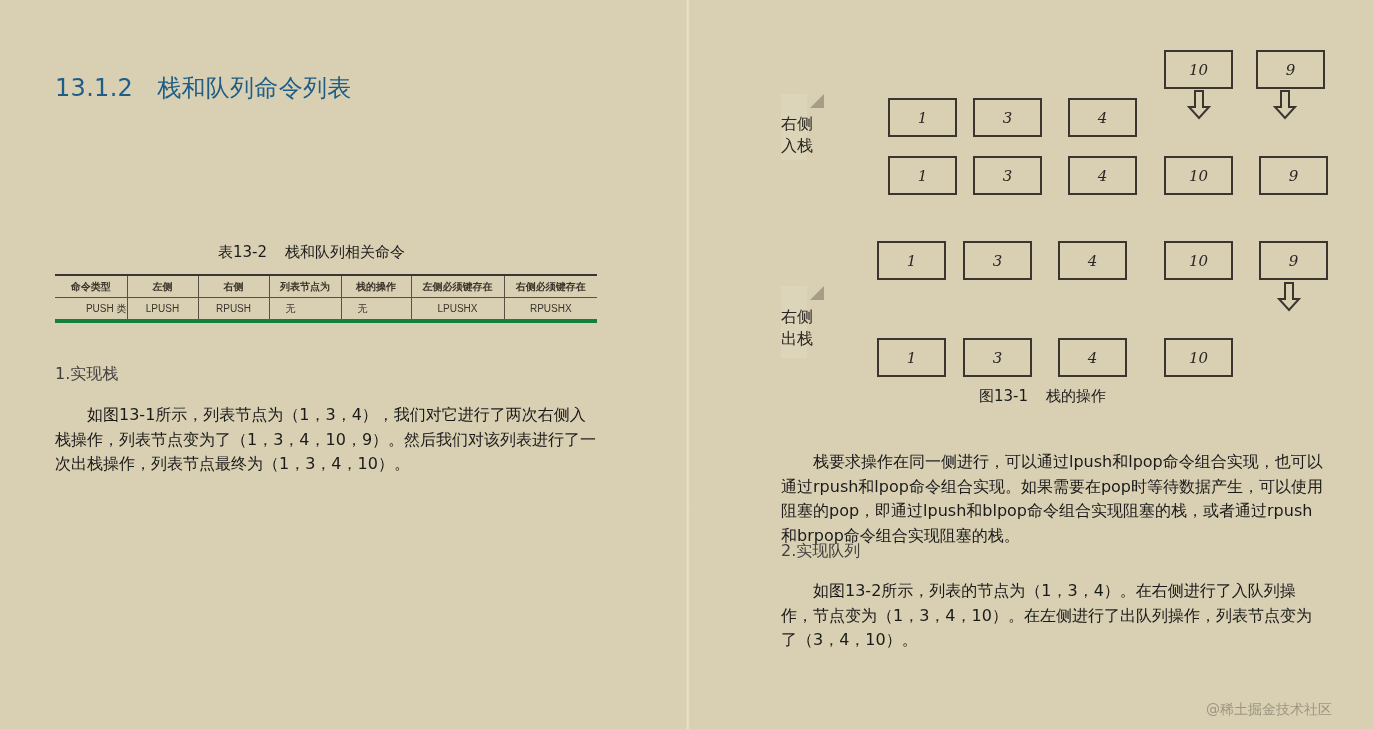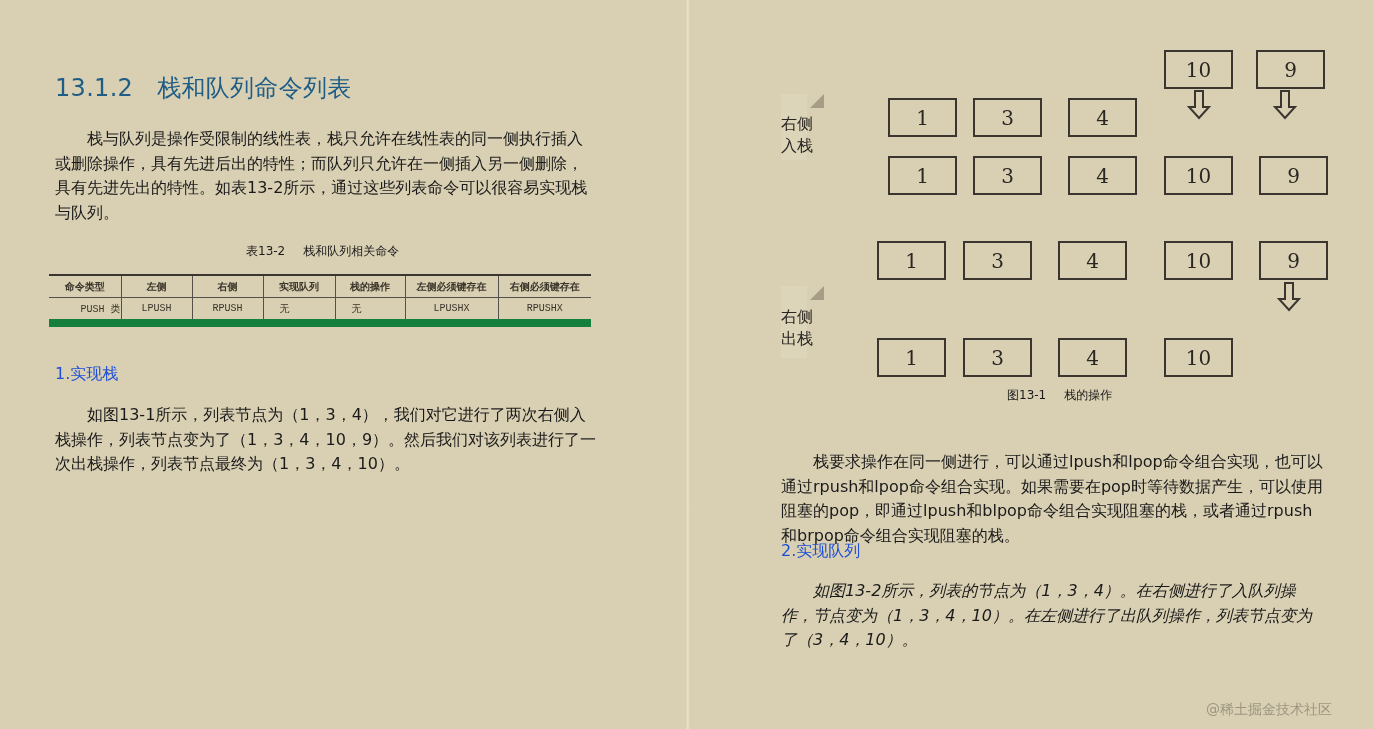--- a/index.html
+++ b/index.html
@@ -19,52 +19,53 @@
     .section-title {
       position: absolute; left: 55px; top: 72px;
       font-size: 24px; color: #1f5d86; letter-spacing: 0.3px; white-space: nowrap;
     }
     .section-title .num { margin-right: 24px; }
     .para {
       position: absolute; font-size: 16px; line-height: 24.5px; color: #1a1a1a;
       text-indent: 2em; margin: 0;
     }
     .subhead {
-      position: absolute; font-size: 16px; color: #1d4ed8; white-space: nowrap;
+      position: absolute; font-size: 16px; color: #404040; white-space: nowrap;
     }
     .caption {
-      position: absolute; font-size: 12px; color: #1a1a1a; white-space: nowrap; margin-left: 28px;
+      position: absolute; font-size: 15px; color: #1a1a1a; white-space: nowrap;
     }
     .caption .sp { display: inline-block; width: 18px; }
 
     
     .cmd-table {
-      position: absolute; left: 49px; top: 274px; width: 542px;
+      position: absolute; left: 55px; top: 274px; width: 542px;
       border-collapse: collapse;
-      font-family: Liberation Mono, monospace; font-size: 10px; color: #3a342a;
-      border-top: 2px solid #3a3530; border-bottom: 8px solid #15803d;
+      font-family: Liberation Sans, sans-serif; font-size: 10px; color: #3a342a;
+      border-top: 2px solid #3a3530; border-bottom: 4px solid #15803d;
     }
     .cmd-table th, .cmd-table td {
       height: 21px; padding: 0; text-align: center; white-space: nowrap;
       border-right: 1px solid #55504a; border-bottom: 1px solid #55504a;
       font-weight: normal;
     }
     .cmd-table th { font-weight: bold; font-size: 10px; }
     .cmd-table th:last-child, .cmd-table td:last-child { border-right: none; }
     .cmd-table tr:last-child td { border-bottom: none; }
     .cmd-table td.left { text-align: left; padding-left: 16px; }
     .cmd-table td.first { text-align: right; padding-left: 14px; }
 
     
     .box {
       position: absolute; width: 65px; height: 35px;
       border: 2px solid #3b352f;
-      font-family: "DejaVu Serif", serif; font-size: 20px; color: #2a2622;
+      font-family: "DejaVu Serif", serif; font-size: 15px; color: #2a2622;
       display: flex; align-items: center; justify-content: center;
       box-sizing: content-box;
+      font-style: italic;
     }
     .arrow { position: absolute; width: 24px; height: 30px; }
     .side-label {
       position: absolute; font-family: "DejaVu Serif", serif; font-size: 16px;
       line-height: 22px; color: #2a2622; width: 40px;
     }
     .tab-mark {
       position: absolute; width: 0; height: 0;
       border-left: 14px solid transparent; border-bottom: 14px solid #a59d86;
     }
@@ -77,42 +78,41 @@
     }
   </style>
 </head>
 <body>
 
 <div class="page page-left">
   <div class="section-title">
     <span class="num">13.1.2</span><span>栈和队列命令列表</span>
   </div>
 
-  <p class="para" style="left:55px; top:127px; width:540px;">栈与队列是操作受限制的线性表，栈只允许在线性表的同一侧执行插入或删除操作，具有先进后出的特性；而队列只允许在一侧插入另一侧删除，具有先进先出的特性。如表13-2所示，通过这些列表命令可以很容易实现栈与队列。</p>
 
   <div class="caption" style="left:218px; top:243px;">
     <span>表13-2</span><span class="sp"></span><span>栈和队列相关命令</span>
   </div>
 
   <table class="cmd-table">
     <colgroup>
       <col style="width:72px">
         <col style="width:71px">
         <col style="width:71px">
         <col style="width:72px">
         <col style="width:70px">
         <col style="width:93px">
         <col style="width:93px">
     </colgroup>
     <thead>
       <tr>
         <th>命令类型</th>
         <th>左侧</th>
         <th>右侧</th>
-        <th>实现队列</th>
+        <th>列表节点为</th>
         <th>栈的操作</th>
         <th>左侧必须键存在</th>
         <th>右侧必须键存在</th>
       </tr>
     </thead>
     <tbody>
       <tr>
         <td class="first">PUSH 类</td>
         <td>LPUSH</td>
         <td>RPUSH</td>
@@ -184,16 +184,16 @@
 
     <div class="caption" style="left:979px; top:387px;">
       <span>图13-1</span><span class="sp"></span><span>栈的操作</span>
     </div>
   </div>
 
   <p class="para" style="left:781px; top:450px; width:545px;">栈要求操作在同一侧进行，可以通过lpush和lpop命令组合实现，也可以通过rpush和lpop命令组合实现。如果需要在pop时等待数据产生，可以使用阻塞的pop，即通过lpush和blpop命令组合实现阻塞的栈，或者通过rpush和brpop命令组合实现阻塞的栈。</p>
 
   <div class="subhead" style="left:781px; top:541px;">2.实现队列</div>
 
-  <p class="para" style="left:781px; top:579px; width:540px;font-style:italic;">如图13-2所示，列表的节点为（1，3，4）。在右侧进行了入队列操作，节点变为（1，3，4，10）。在左侧进行了出队列操作，列表节点变为了（3，4，10）。</p>
+  <p class="para" style="left:781px; top:579px; width:540px;">如图13-2所示，列表的节点为（1，3，4）。在右侧进行了入队列操作，节点变为（1，3，4，10）。在左侧进行了出队列操作，列表节点变为了（3，4，10）。</p>
 </div>
 
 <div class="watermark">@稀土掘金技术社区</div>
 
 </body></html>

